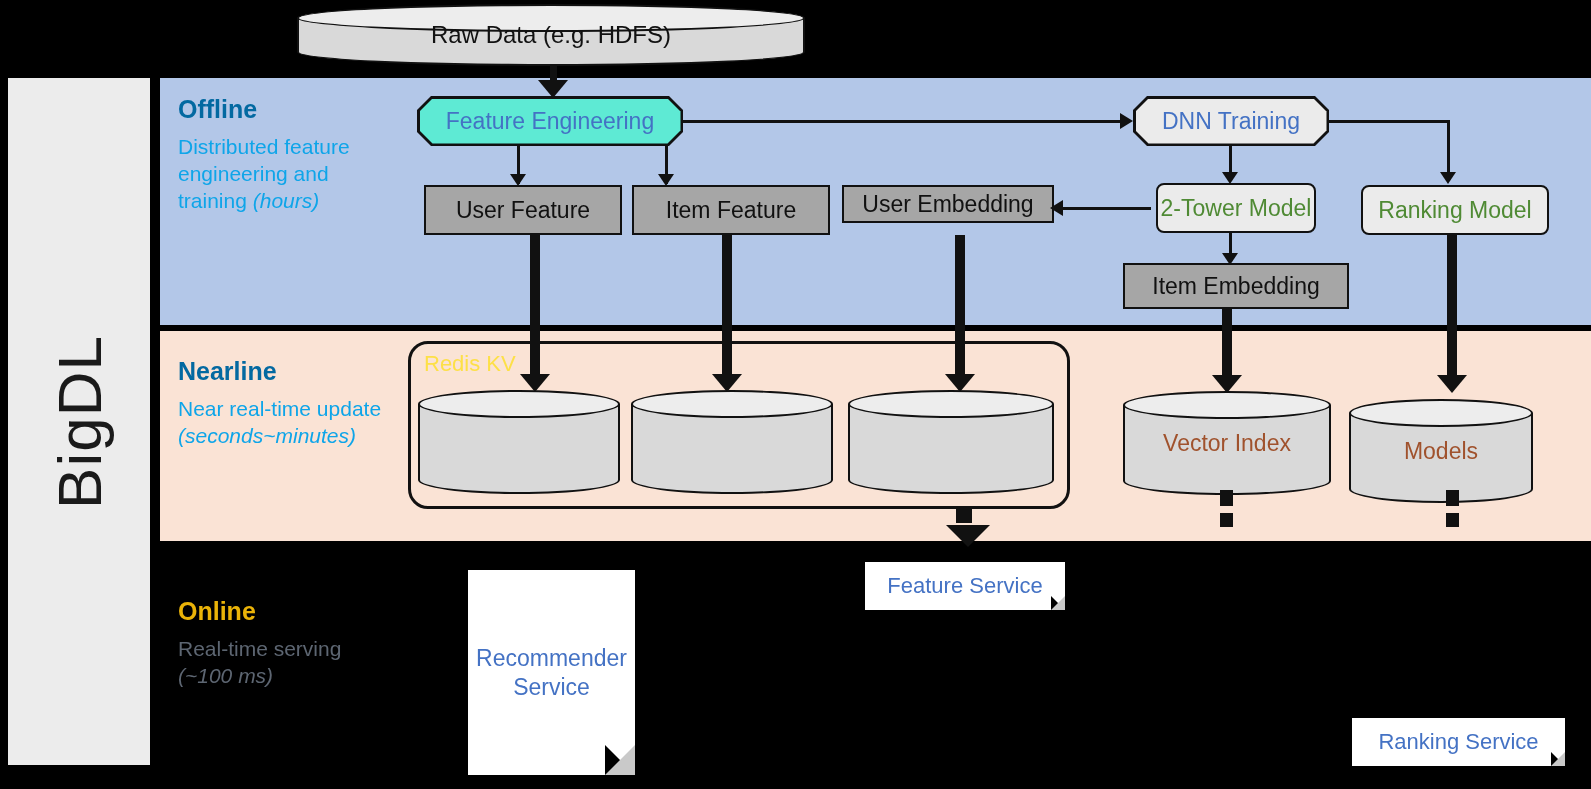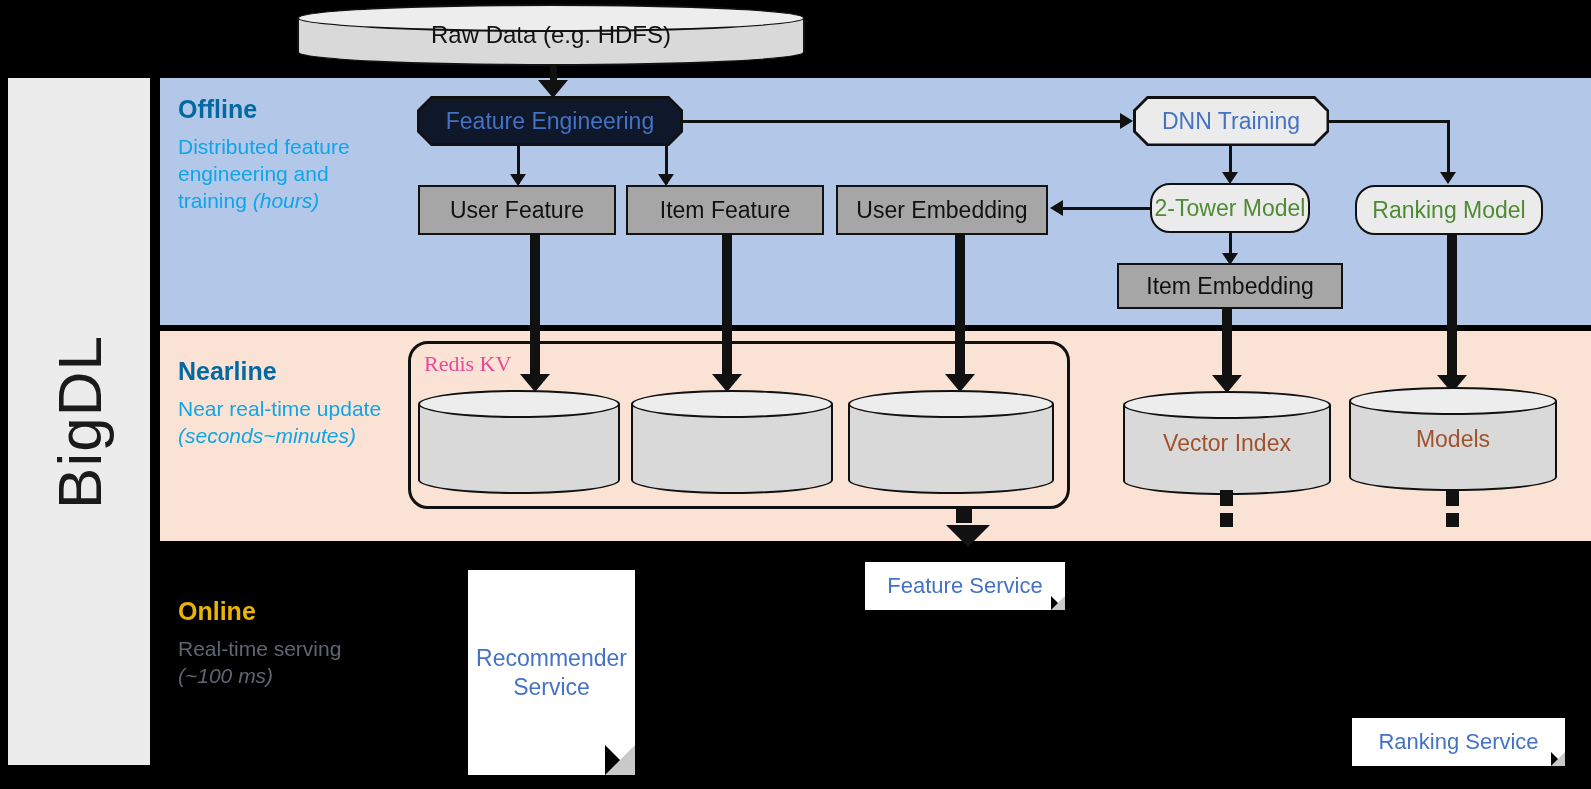--- a/index.html
+++ b/index.html
@@ -33,31 +33,31 @@
   .band-sub{font-size:21px;color:#0ea5e9;line-height:1.30;}
   .band-sub i{font-style:italic;}
   #cap-offline{left:178px;top:96px;}
   #cap-nearline{left:178px;top:358px;}
   #cap-online{left:178px;top:598px;}
   #cap-online .band-title{color:#eab308;}
   #cap-online .band-sub{color:#5d6672;}
 
   
   .node{position:absolute;box-sizing:border-box;display:flex;align-items:center;
-        justify-content:center;text-align:right;line-height:1.15;}
+        justify-content:center;text-align:right;line-height:1.15;margin-left:6px;}
 
   
   .gray-box{
     background:#a6a6a6;border:2.5px solid #111;color:#111;font-size:23px;
   }
   
   .proc-box{
     background:#ebebeb;border:2.5px solid #111;font-size:23px;
   }
-  .proc-round{border-radius:20px;}
+  .proc-round{border-radius:8px;}
   .proc-notch-wrap{position:absolute;}
   .blue-txt{color:#4472c4;}
   .green-txt{color:#4f8a34;}
   .brown-txt{color:#a0522d;}
 
   
   .cyl{position:absolute;}
   .cyl .body{
     position:absolute;left:0;right:0;top:14px;bottom:14px;
     background:#d9d9d9;border-left:2.5px solid #111;border-right:2.5px solid #111;
@@ -75,21 +75,21 @@
     position:absolute;left:0;right:0;top:50%;transform:translateY(-50%);
     text-align:center;font-size:23px;z-index:3;
   }
 
   
   #redis-kv{
     position:absolute;left:408px;top:341px;width:662px;height:168px;
     border:3px solid #111;border-radius:20px;box-sizing:border-box;background:transparent;
   }
   #redis-kv-label{
-    position:absolute;left:424px;top:351px;font-size:22px;color:#ec4899;z-index:4;font-family:Liberation Serif, serif;
+    position:absolute;left:424px;top:351px;font-size:22px;color:#fde047;z-index:4;
   }
 
   
   .ln{position:absolute;background:#111;}
   .vline{width:2.5px;}
   .hline{height:2.5px;}
   .thick-v{width:10px;background:#111;}
   .arrow-d{
     position:absolute;width:0;height:0;
     border-left:8px solid transparent;border-right:8px solid transparent;
@@ -160,21 +160,21 @@
     <div class="bot"></div>
     <div class="lbl" style="font-size:24px;color:#111;">Raw Data (e.g. HDFS)</div>
   </div>
 
   <div class="ln vline" style="left:550px;top:64px;width:7px;height:22px;"></div>
   <div class="arrow-d-big" style="left:538px;top:80px;"></div>
 
   <div class="proc-notch-wrap" style="left:417px;top:96px;width:266px;height:50px;">
     <div style="position:absolute;inset:0;background:#111;
                 clip-path:polygon(14px 0,calc(100% - 14px) 0,100% 14px,100% calc(100% - 14px),calc(100% - 14px) 100%,14px 100%,0 calc(100% - 14px),0 14px);"></div>
-    <div style="position:absolute;left:2.5px;top:2.5px;right:2.5px;bottom:2.5px;background:#0f172a;
+    <div style="position:absolute;left:2.5px;top:2.5px;right:2.5px;bottom:2.5px;background:#5eead4;
                 clip-path:polygon(13px 0,calc(100% - 13px) 0,100% 13px,100% calc(100% - 13px),calc(100% - 13px) 100%,13px 100%,0 calc(100% - 13px),0 13px);
                 display:flex;align-items:center;justify-content:center;">
       <span class="blue-txt" style="font-size:23px;">Feature Engineering</span>
     </div>
   </div>
 
   <div class="proc-notch-wrap" style="left:1133px;top:96px;width:196px;height:50px;">
     <div style="position:absolute;inset:0;background:#111;
                 clip-path:polygon(14px 0,calc(100% - 14px) 0,100% 14px,100% calc(100% - 14px),calc(100% - 14px) 100%,14px 100%,0 calc(100% - 14px),0 14px);"></div>
     <div style="position:absolute;left:2.5px;top:2.5px;right:2.5px;bottom:2.5px;background:#ebebeb;
@@ -199,21 +199,21 @@
   <div class="ln hline" style="left:1329px;top:120px;width:120px;"></div>
   <div class="ln vline" style="left:1447px;top:120px;height:60px;"></div>
   <div class="arrow-d" style="left:1440px;top:172px;"></div>
 
   <div class="node gray-box" style="left:418px;top:185px;width:198px;height:50px;">
     <span>User Feature</span>
   </div>
   <div class="node gray-box" style="left:626px;top:185px;width:198px;height:50px;">
     <span>Item Feature</span>
   </div>
-  <div class="node gray-box" style="left:836px;top:185px;width:212px;height:50px;">
+  <div class="node gray-box" style="left:836px;top:185px;width:212px;height:38px;">
     <span>User Embedding</span>
   </div>
 
   <div class="node proc-box proc-round" style="left:1150px;top:183px;width:160px;height:50px;">
     <span class="green-txt">2-Tower Model</span>
   </div>
 
   <div class="ln hline" style="left:1063px;top:207px;width:88px;"></div>
   <div class="arrow-l" style="left:1050px;top:200px;"></div>
 
@@ -262,21 +262,21 @@
     <div class="bot"></div>
   </div>
 
   <div class="cyl" style="left:1123px;top:391px;width:208px;height:104px;">
     <div class="body"></div>
     <div class="top"></div>
     <div class="bot"></div>
     <div class="lbl brown-txt">Vector Index</div>
   </div>
 
-  <div class="cyl" style="left:1349px;top:387px;width:208px;height:104px;">
+  <div class="cyl" style="left:1349px;top:399px;width:184px;height:104px;">
     <div class="body"></div>
     <div class="top"></div>
     <div class="bot"></div>
     <div class="lbl brown-txt">Models</div>
   </div>
 
   <div class="dash-seg" style="left:1220px;top:490px;"></div>
   <div class="dash-seg" style="left:1220px;top:513px;height:14px;"></div>
   <div class="dash-seg" style="left:1446px;top:490px;"></div>
   <div class="dash-seg" style="left:1446px;top:513px;height:14px;"></div>

